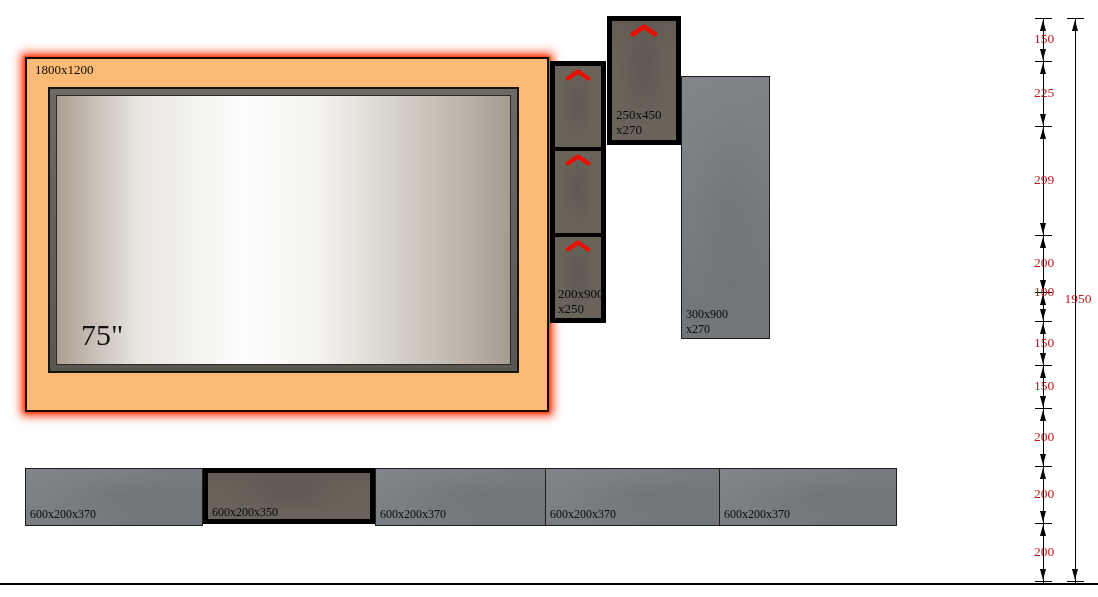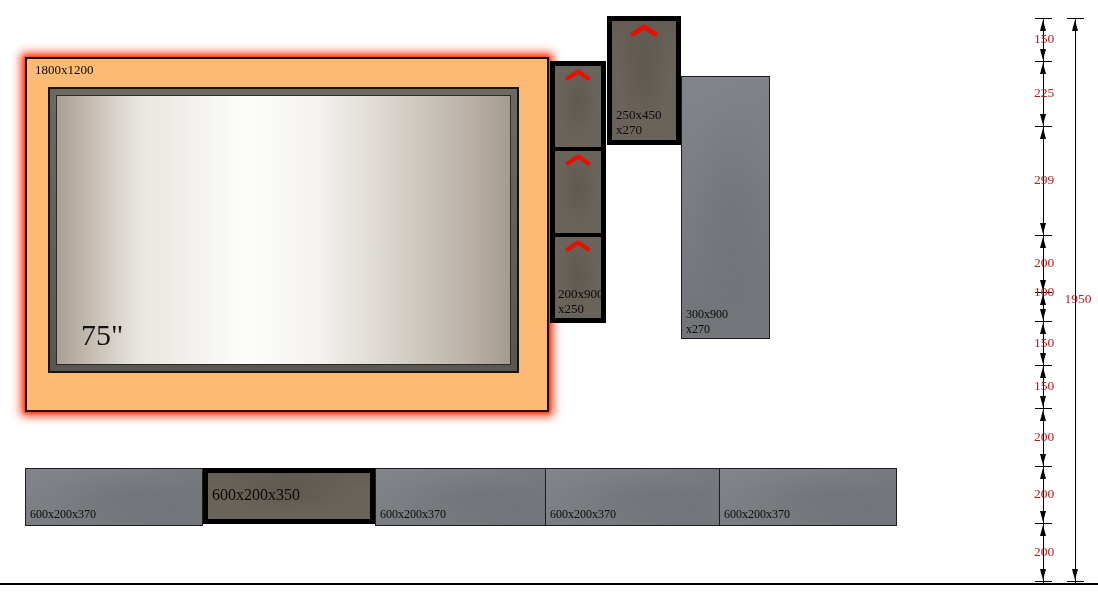--- a/index.html
+++ b/index.html
@@ -106,21 +106,21 @@
   </div>
 
 
 
   <div class="plain" style="left:25px;top:468px;width:176px;height:56px;">
     <div class="lbl" style="font-size:12px;bottom:4px;">
         <span>600x200x370</span>
       </div>
   </div>
   <div class="darkunit" style="left:203px;top:468px;width:162px;height:46px;">
-    <div class="lbl" style="font-size:16px;bottom:15px;">
+    <div class="lbl" style="font-size:12px;bottom:0;">
         <span>600x200x350</span>
       </div>
   </div>
   <div class="plain" style="left:375px;top:468px;width:169px;height:56px;">
     <div class="lbl" style="font-size:12px;bottom:4px;">
         <span>600x200x370</span>
       </div>
   </div>
   <div class="plain" style="left:545px;top:468px;width:173px;height:56px;">
     <div class="lbl" style="font-size:12px;bottom:4px;">

